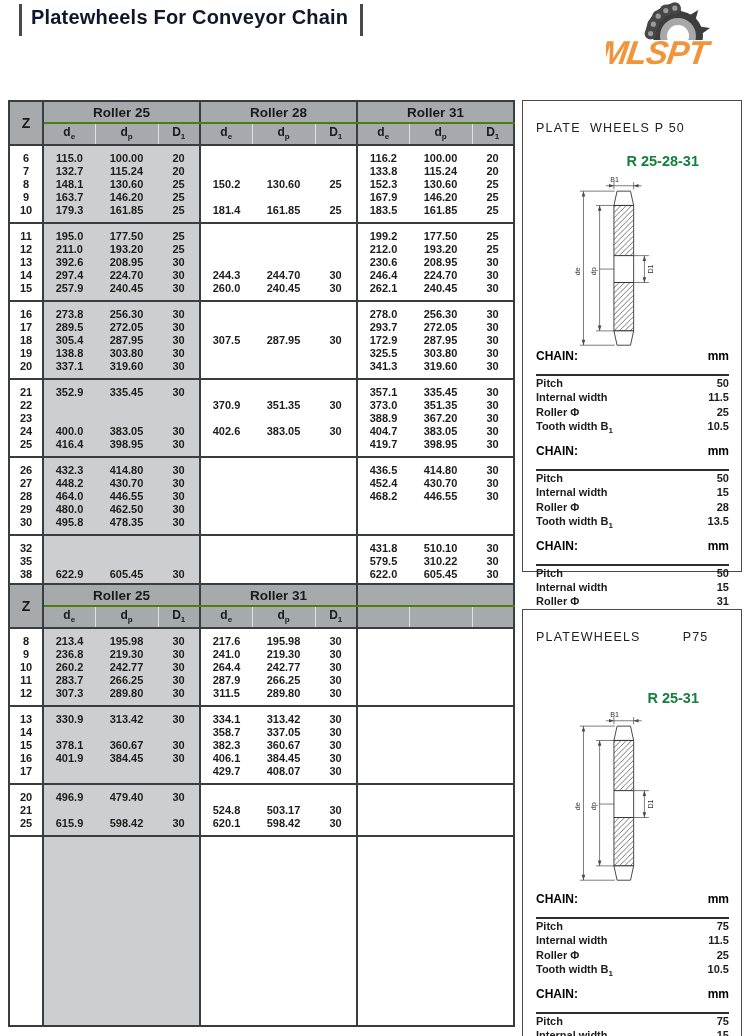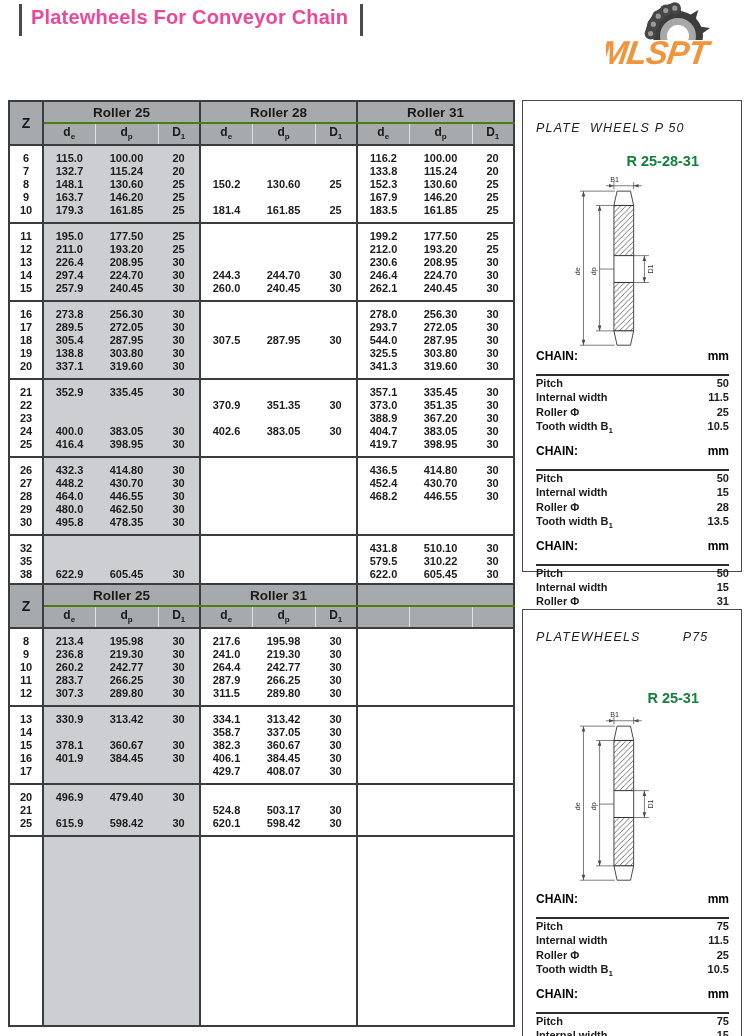--- a/index.html
+++ b/index.html
@@ -3,21 +3,21 @@
 <meta charset="utf-8">
 <style>
   * { margin:0; padding:0; box-sizing:border-box; }
   body { background:#ffffff; font-family:"Liberation Sans", sans-serif; }
   #canvas { position:relative; width:750px; height:1036px; background:#fff; overflow:hidden; }
 
   
   .title-wrap { position:absolute; left:19px; top:4px;
     border-left:3px solid #4a4a4a; border-right:3px solid #4a4a4a;
     padding:2px 12px 7px 9px; }
-  .title-text { font-size:20px; font-weight:bold; color:#ec4899; letter-spacing:0.2px; white-space:pre; }
+  .title-text { font-size:20px; font-weight:bold; color:#0f172a; letter-spacing:0.2px; white-space:pre; }
   .logo { position:absolute; left:606px; top:0; }
 
   
   .spec-table { position:absolute; border-collapse:collapse; table-layout:fixed;
     background:#fff; font-weight:bold; font-size:11px; color:#1c1c1c;
     border:2px solid #3a3d3f; }
   #table1 { left:8px; top:100px; }
   #table2 { left:8px; top:583px; }
   .spec-table th { background:#a7aaad; color:#1a1a1a; }
   .th-z { font-size:14px; border-right:2px solid #3a3d3f; }
@@ -31,21 +31,21 @@
   .spec-table td { text-align:center; padding:0; height:13px; line-height:13px; }
   .spec-table td.gleft { border-left:2px solid #3a3d3f; }
   .spec-table td.shade { background:#cdced1; }
   .spec-table tbody tr:first-child td { padding-top:6px; }
   .spec-table tbody tr:last-child td { padding-bottom:5px; }
 
   
   .panel { position:absolute; left:522px; width:220px; border:1.5px solid #4a4a4a; background:#fff; }
   #panel1 { top:100px; height:472px; }
   #panel2 { top:583px; height:439px;margin-top:26px; }
-  .panel-heading { position:absolute; left:13px; font-size:12.5px; color:#222; letter-spacing:1.2px; white-space:pre; display:flex;font-style:italic; }
+  .panel-heading { position:absolute; left:13px; font-size:12.5px; color:#222; letter-spacing:1.2px; white-space:pre; display:flex; }
   .panel-heading .gap { display:inline-block; width:42px; }
   .panel-model { position:absolute; right:42px; font-size:14.5px; font-weight:bold; color:#15803d; }
   .diagram-svg { position:absolute; left:24px; }
 
   .chain-blocks { position:absolute; left:13px; right:12px; }
   .chain-block { margin-bottom:6px; }
   .chain-head { display:flex; justify-content:space-between; border-bottom:2px solid #2d2d2d;
     font-size:12px; font-weight:bold; padding-bottom:11px; }
   .chain-row { display:flex; justify-content:space-between; font-size:11px; font-weight:bold;
     line-height:13.4px; padding-top:1px; color:#1c1c1c; }
@@ -205,21 +205,21 @@
           <td class="shade">25</td>
           <td class="gleft"></td>
           <td class=""></td>
           <td class=""></td>
           <td class="gleft">212.0</td>
           <td class="">193.20</td>
           <td class="">25</td>
         </tr>
         <tr>
           <td>13</td>
-          <td class="shade gleft">226.4</td>
+          <td class="shade gleft">392.6</td>
           <td class="shade">208.95</td>
           <td class="shade">30</td>
           <td class="gleft"></td>
           <td class=""></td>
           <td class=""></td>
           <td class="gleft">230.6</td>
           <td class="">208.95</td>
           <td class="">30</td>
         </tr>
         <tr>
@@ -273,21 +273,21 @@
           <td class="">30</td>
         </tr>
         <tr>
           <td>18</td>
           <td class="shade gleft">305.4</td>
           <td class="shade">287.95</td>
           <td class="shade">30</td>
           <td class="gleft">307.5</td>
           <td class="">287.95</td>
           <td class="">30</td>
-          <td class="gleft">544.0</td>
+          <td class="gleft">172.9</td>
           <td class="">287.95</td>
           <td class="">30</td>
         </tr>
         <tr>
           <td>19</td>
           <td class="shade gleft">138.8</td>
           <td class="shade">303.80</td>
           <td class="shade">30</td>
           <td class="gleft"></td>
           <td class=""></td>

